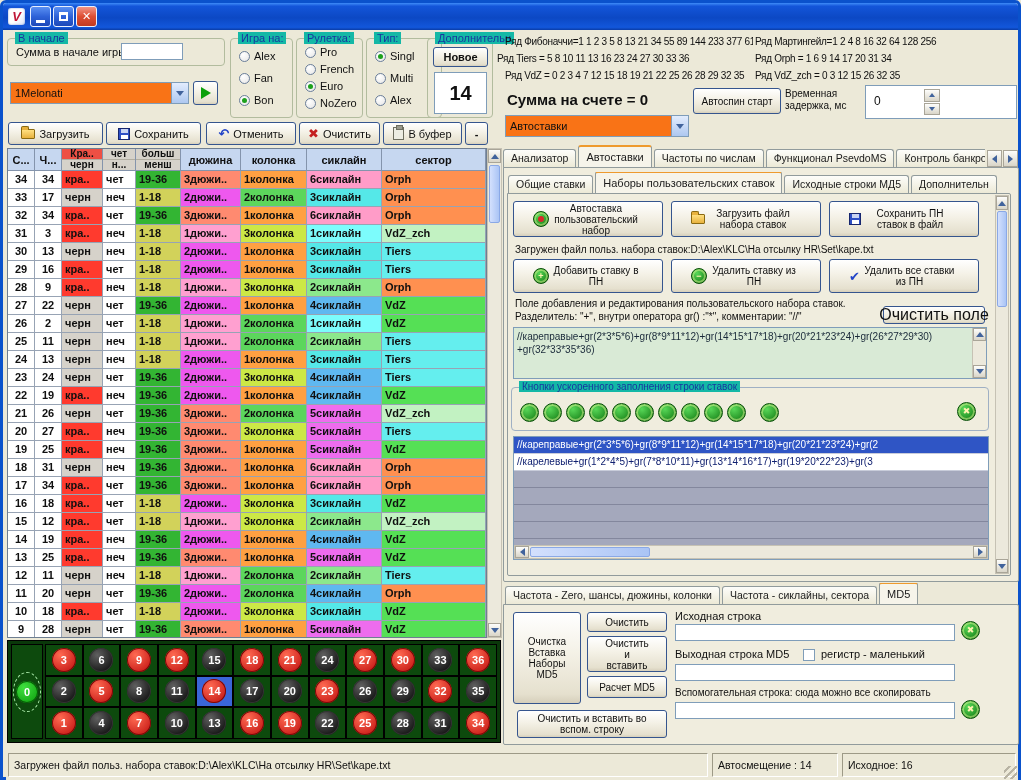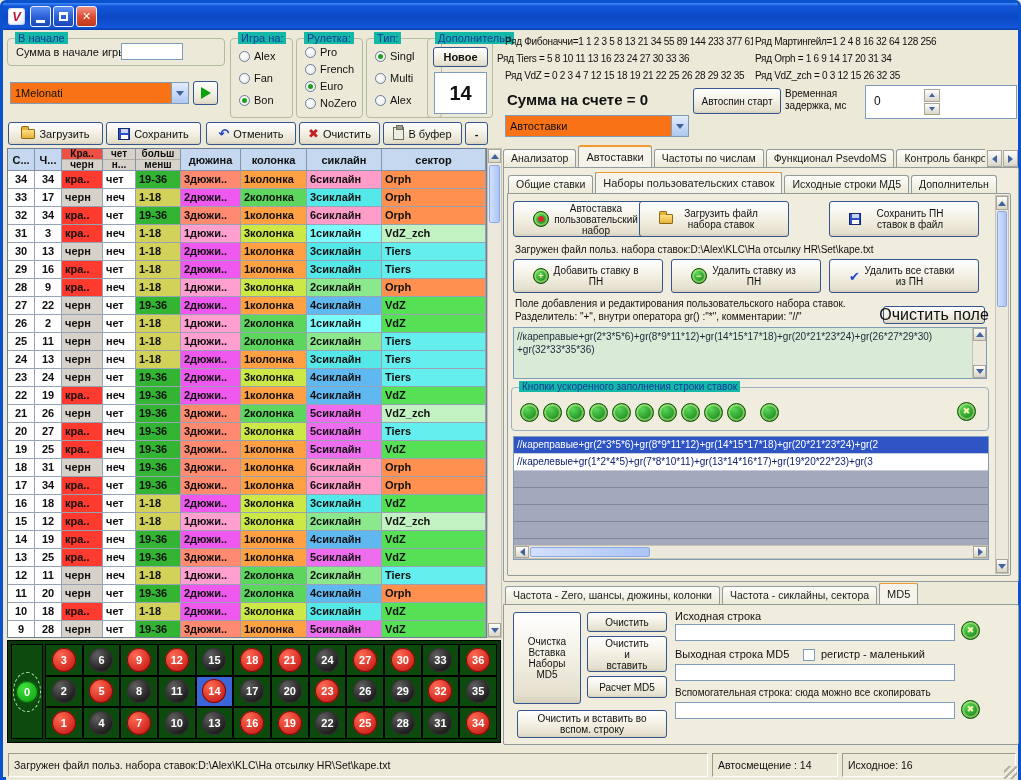--- a/index.html
+++ b/index.html
@@ -762,21 +762,21 @@
     <div class="tab active">Наборы пользовательских ставок</div>
     <div class="tab">Исходные строки МД5</div>
     <div class="tab">Дополнительн</div>
   </div>
   <div class="panelbox abs" style="left:504px;top:190px;width:504px;height:383px"></div>
 
   <div class="btn2 abs" style="left:510px;top:198px;width:150px;height:36px">
     <span class="gchip mini start"></span>
     <span class="txt">Автоставка пользовательский набор</span>
   </div>
-  <div class="btn2 abs" style="left:636px;top:198px;width:150px;height:36px">
+  <div class="btn2 abs" style="left:668px;top:198px;width:150px;height:36px">
     <span class="i-folder"></span>
     <span class="txt">Загрузить файл набора ставок</span>
   </div>
   <div class="btn2 abs" style="left:826px;top:198px;width:150px;height:36px">
     <span class="i-floppy"></span>
     <span class="txt">Сохранить ПН ставок в файл</span>
   </div>
 
   <div class="hint abs" style="left:512px;top:241px;width:470px;font-size:10px">Загружен файл польз. набора ставок:D:\Alex\KLC\На отсылку HR\Set\kape.txt</div>
 

